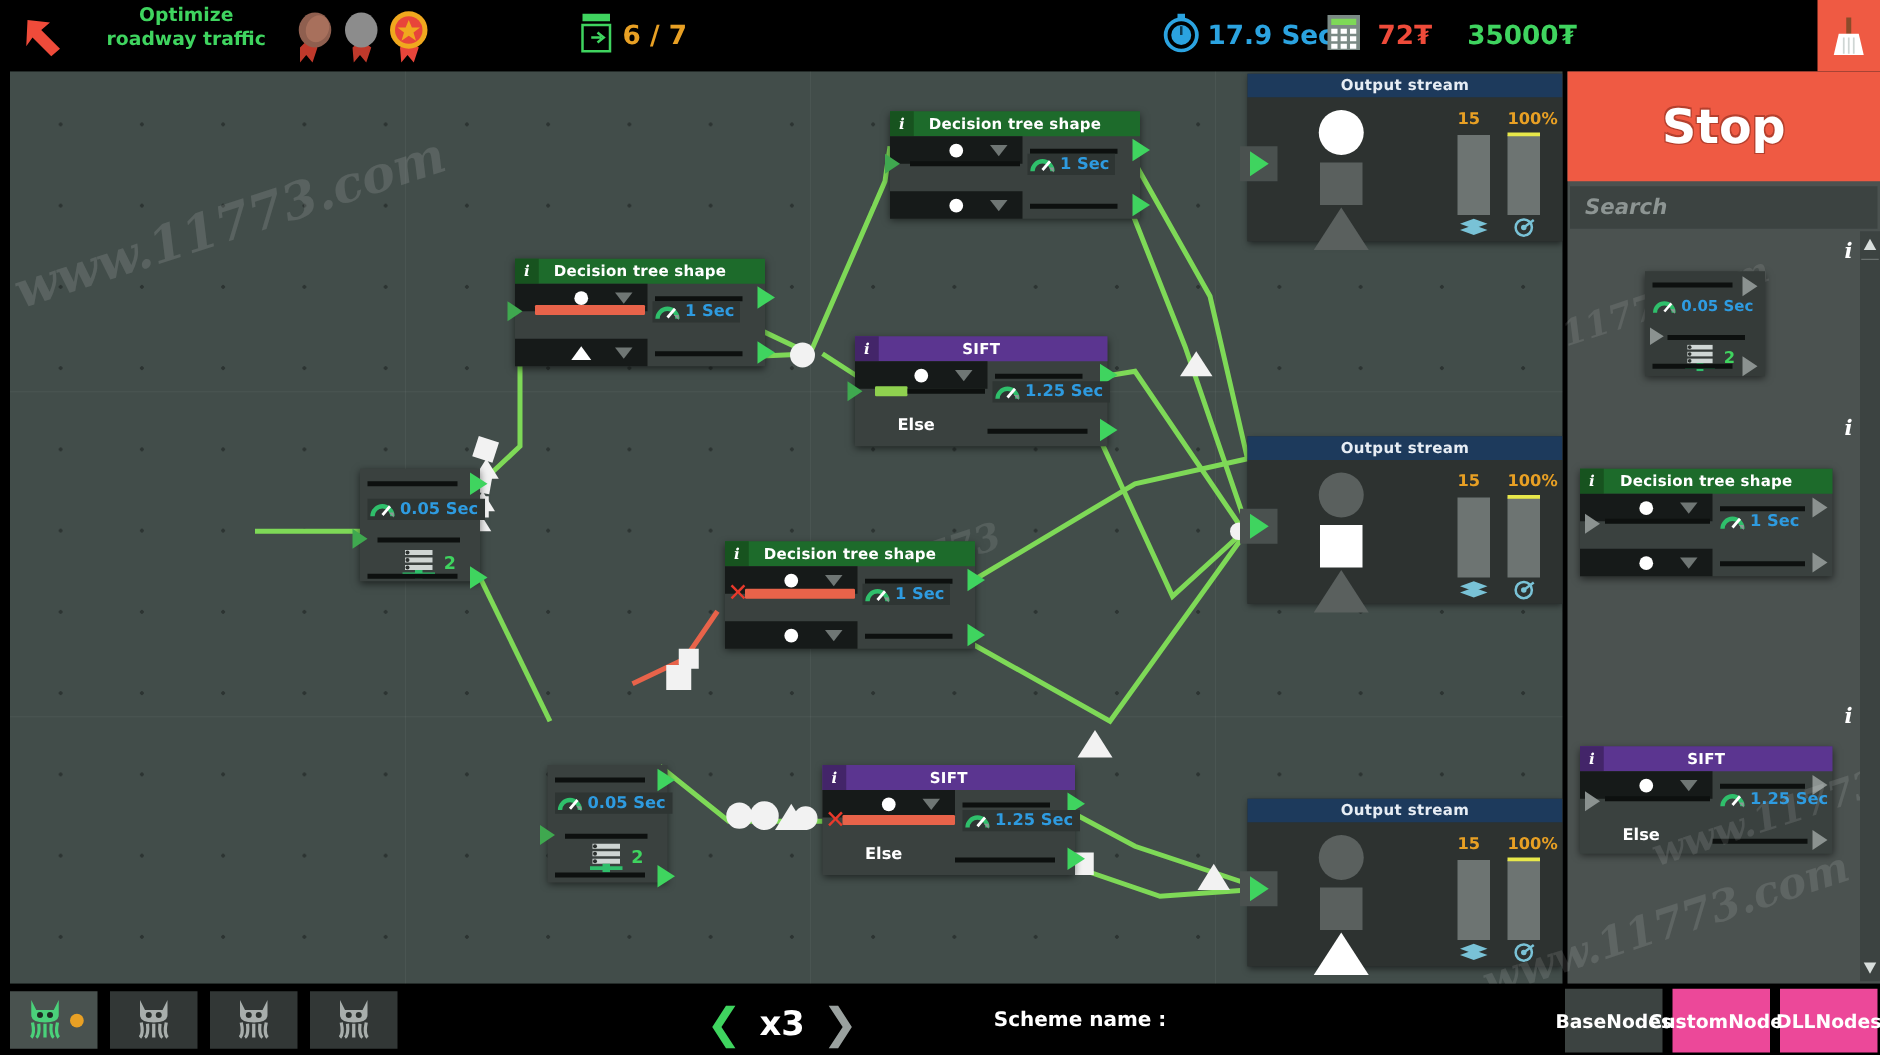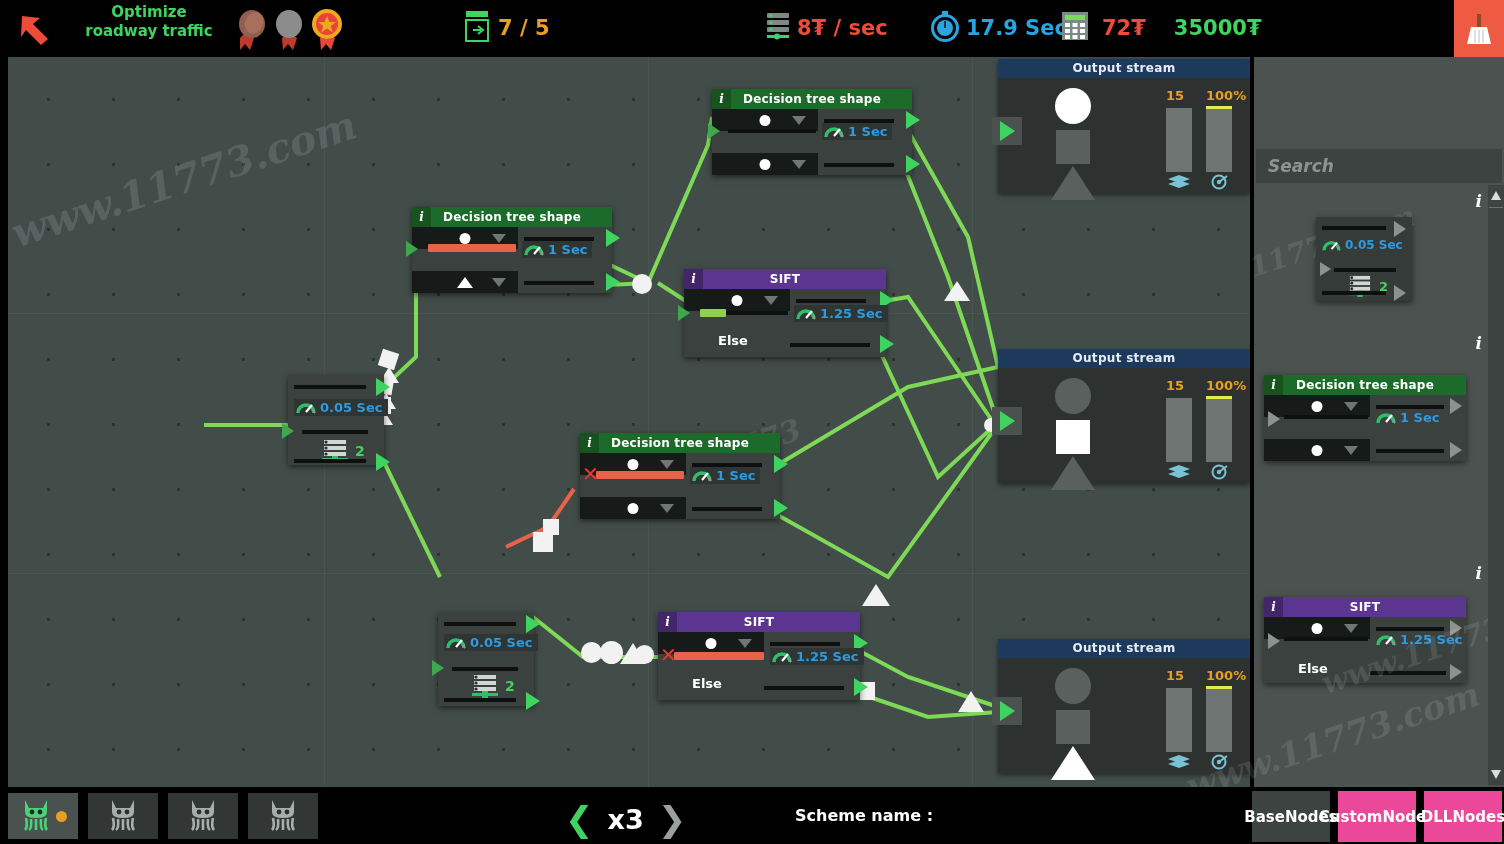--- a/index.html
+++ b/index.html
@@ -232,38 +232,23 @@
     </div>
 
     <div class="tb-group" style="left:462px;">
       <span>
         <svg width="30" height="34" viewBox="0 0 30 34">
           <rect x="4" y="2" width="22" height="6" fill="#3fd45f"></rect>
           <rect x="4" y="11" width="22" height="21" fill="none" stroke="#3fd45f" stroke-width="2"></rect>
           <path d="M11 21 h8 M16 17 l5 4 l-5 4" stroke="#3fd45f" stroke-width="2" fill="none"></path>
         </svg>
       </span>
-      <span class="tb-num c-orange">7 / 5</span>
-    </div>
-
-    <div class="tb-group" style="left:765px;">
-      <span>
-        <svg width="26" height="30" viewBox="0 0 26 30">
-          <rect x="2" y="2" width="22" height="5" rx="1" fill="#7b8a85"></rect>
-          <rect x="2" y="9" width="22" height="5" rx="1" fill="#7b8a85"></rect>
-          <rect x="2" y="16" width="22" height="5" rx="1" fill="#7b8a85"></rect>
-          <circle cx="6" cy="4.5" r="1.6" fill="#3fd45f"></circle>
-            <circle cx="6" cy="11.5" r="1.6" fill="#3fd45f"></circle>
-          <circle cx="6" cy="18.5" r="1.6" fill="#3fd45f"></circle>
-          <rect x="2" y="24" width="22" height="3" fill="#3fd45f"></rect>
-            <circle cx="12" cy="25.5" r="3" fill="#3fd45f"></circle>
-        </svg>
-      </span>
-      <span class="tb-num c-red">8₮ / sec</span>
-    </div>
+      <span class="tb-num c-orange">6 / 7</span>
+    </div>
+
 
     <div class="tb-group" style="left:930px;">
       <span>
         <svg width="30" height="32" viewBox="0 0 30 32">
           <rect x="12" y="1" width="6" height="4" fill="#2ba3e0"></rect>
           <circle cx="15" cy="18" r="12.5" fill="none" stroke="#2ba3e0" stroke-width="3"></circle>
           <circle cx="15" cy="18" r="8" fill="#2ba3e0"></circle>
           <path d="M15 18 L15 11" stroke="#0d3a52" stroke-width="2"></path>
         </svg>
       </span>
@@ -673,20 +658,23 @@
 
         <div class="elseLbl" style="left:34px; top:44px;">Else</div>
         <div class="track" style="left:106px; top:54px; width:80px;"></div>
         <div class="outArrow" style="right:-8px; top:46px;"></div>
       </div>
     </div>
 
   </div>
 
   <div class="sidebar">
+    <div class="stopbtn">
+      <span>Stop</span>
+    </div>
     <div class="searchbox">
       <span>Search</span>
     </div>
 
     <div class="palette">
 
       <div class="watermark wm4" style="position:absolute; left:-10px; top:40px;">11773.com</div>
 
       <div class="pal-i" style="top:6px;">i</div>
       <div class="node" style="left:60px; top:32px; width:96px; height:84px; background:#353b39;">

